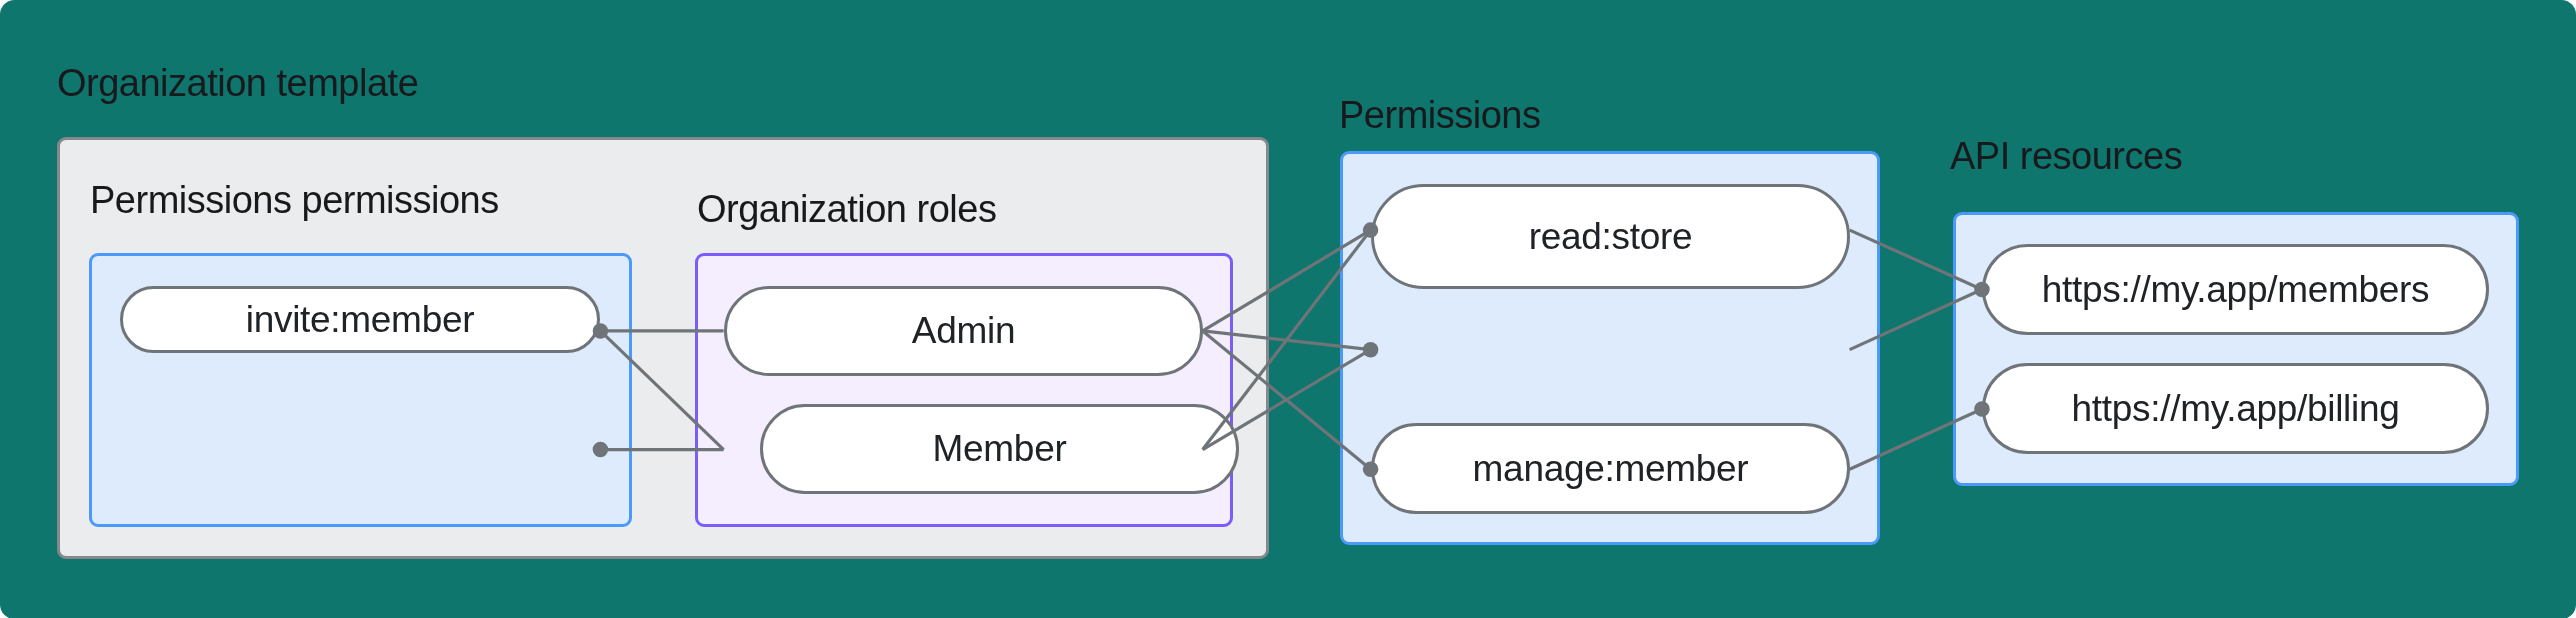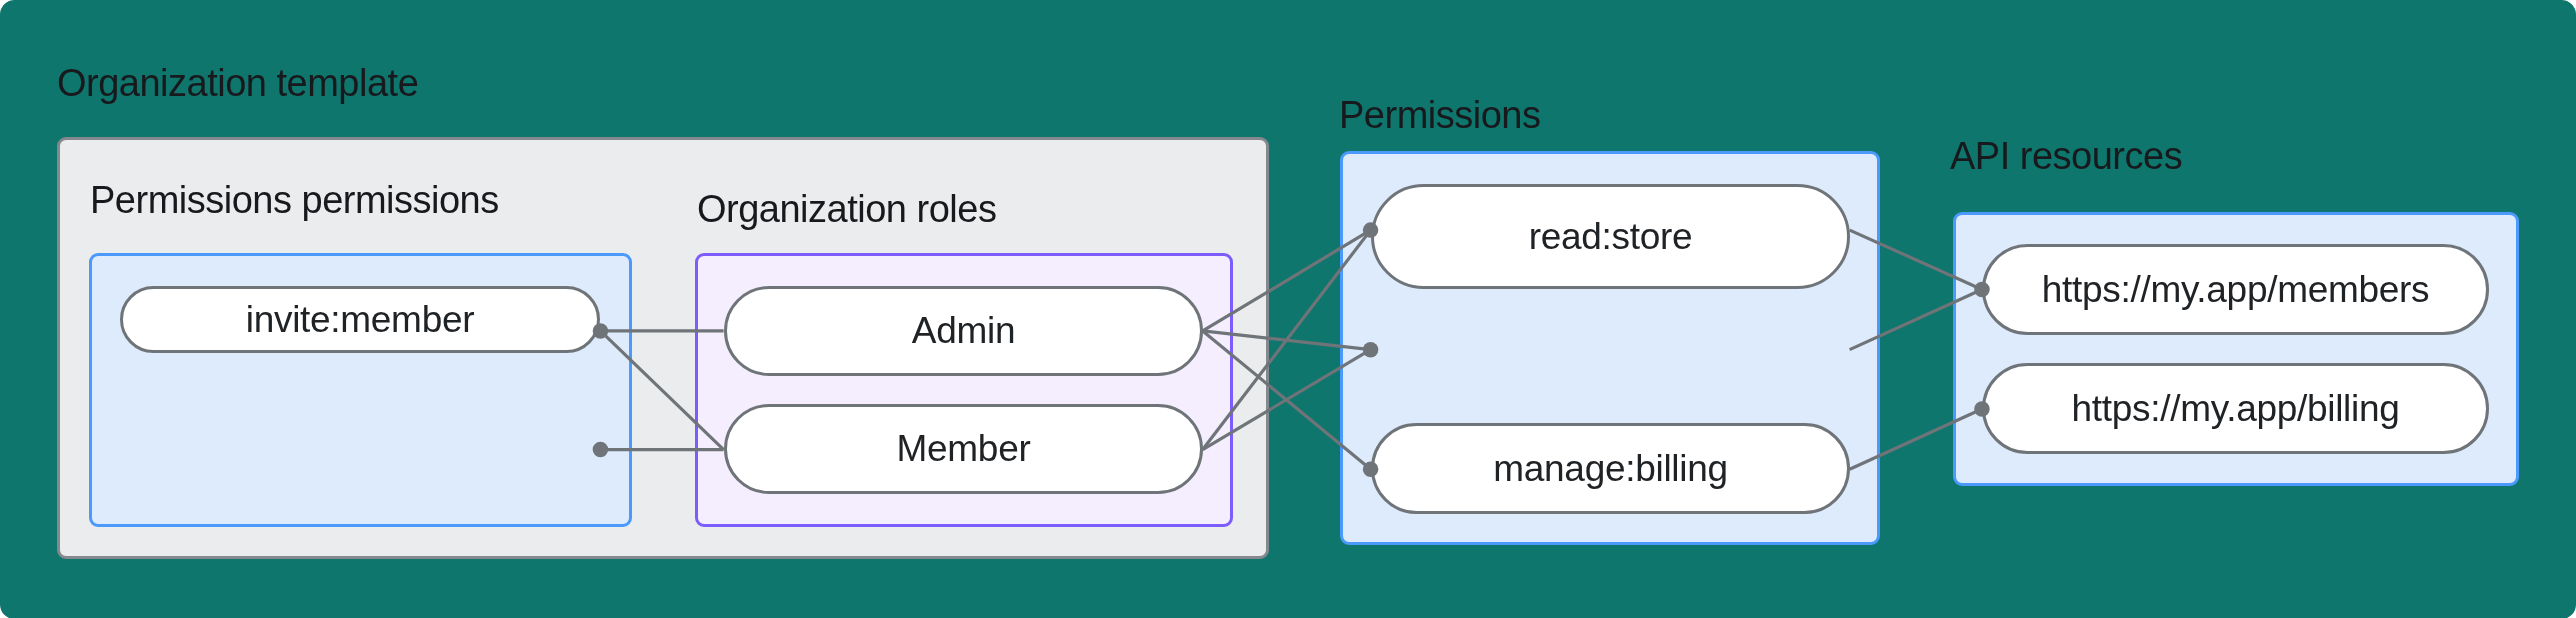--- a/index.html
+++ b/index.html
@@ -81,23 +81,23 @@
   <div class="group-box" id="box-api-resources"></div>
 
   <div class="heading" id="label-template">Organization template</div>
   <div class="heading" id="label-org-permissions">Permissions permissions</div>
   <div class="heading" id="label-org-roles">Organization roles</div>
   <div class="heading" id="label-permissions">Permissions</div>
   <div class="heading" id="label-api-resources">API resources</div>
 
   <div class="pill" id="node-invite" style="left: 120px; top: 286px; width: 480px; height: 67px;">invite:member</div>
   <div class="pill" id="node-admin" style="left: 724px; top: 286px; width: 479px; height: 90px;">Admin</div>
-  <div class="pill" id="node-member" style="left: 724px; top: 404px; width: 479px; height: 90px;">Member</div>
+  <div class="pill" id="node-member" style="left: 760px; top: 404px; width: 479px; height: 90px;">Member</div>
   <div class="pill" id="node-read" style="left: 1371px; top: 184px; width: 479px; height: 105px;">read:store</div>
-  <div class="pill" id="node-manage" style="left: 1371px; top: 423px; width: 479px; height: 91px;">manage:billing</div>
+  <div class="pill" id="node-manage" style="left: 1371px; top: 423px; width: 479px; height: 91px;">manage:member</div>
   <div class="pill" id="node-members" style="left: 1982px; top: 244px; width: 507px; height: 91px; text-align: right;">https://my.app/members</div>
   <div class="pill" id="node-billing" style="left: 1982px; top: 363px; width: 507px; height: 91px;">https://my.app/billing</div>
 
   <svg id="edge-layer" viewBox="0 0 2823 678" xmlns="http://www.w3.org/2000/svg">
       <line x1="658" y1="362.5" x2="793" y2="362.5" stroke="#6f7478" stroke-width="3.5"></line>
       <line x1="658" y1="362.5" x2="793" y2="492.5" stroke="#6f7478" stroke-width="3.5"></line>
       <line x1="658" y1="492.5" x2="793" y2="492.5" stroke="#6f7478" stroke-width="3.5"></line>
       <line x1="1318" y1="362.5" x2="1502" y2="252" stroke="#6f7478" stroke-width="3.5"></line>
       <line x1="1318" y1="362.5" x2="1502" y2="383" stroke="#6f7478" stroke-width="3.5"></line>
       <line x1="1318" y1="362.5" x2="1502" y2="514" stroke="#6f7478" stroke-width="3.5"></line>

